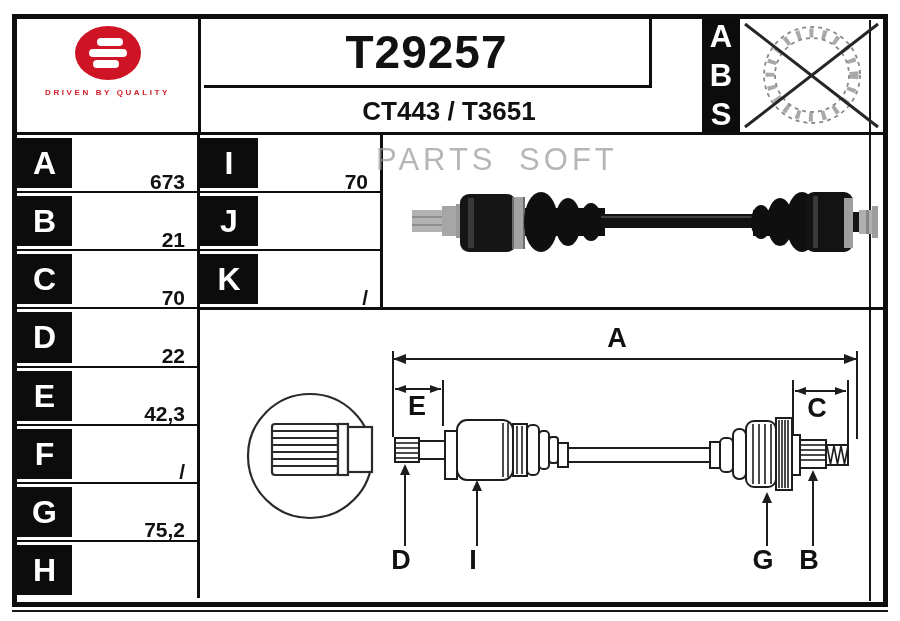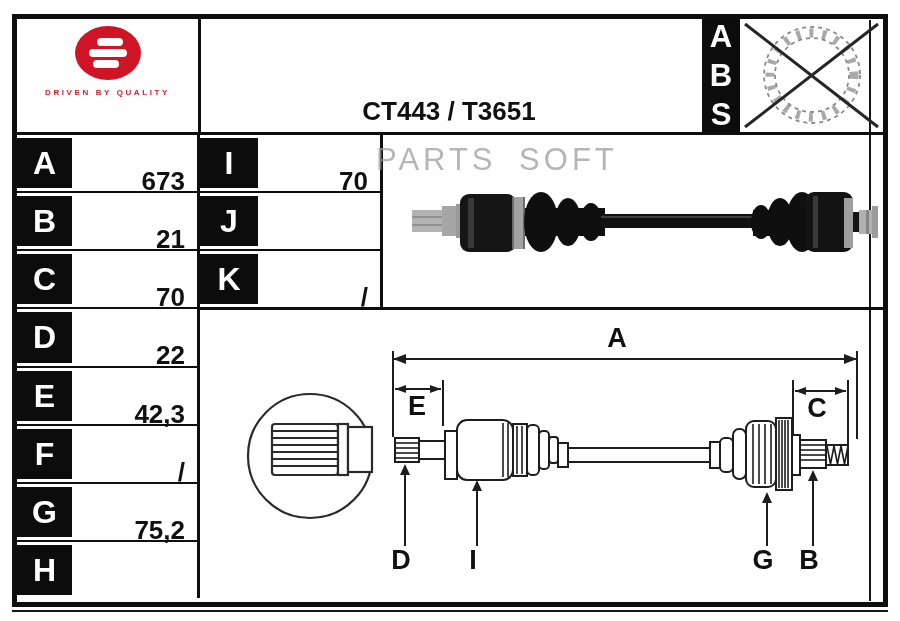--- a/index.html
+++ b/index.html
@@ -27,21 +27,21 @@
   
   .tbl{display:flex;flex-direction:column;}
   .left-tbl{left:17px;top:135px;width:180px;height:463px;}
   .ijk-tbl{left:200px;top:135px;width:180px;height:172px;}
   .row{flex:1;display:flex;border-bottom:2px solid #0e0e0e;min-height:0;}
   .row:last-child{border-bottom:none;}
   .lbl{width:55px;margin:3px 0;background:#0c0c0c;color:#fff;font-weight:700;font-size:32px;
        display:flex;align-items:center;justify-content:center;line-height:1;}
   .ijk-tbl .lbl{width:58px;}
   .val{flex:1;display:flex;align-items:center;justify-content:flex-end;padding-right:12px;
-       font-weight:700;font-size:26px;margin-top:37px;}
+       font-weight:700;font-size:21px;margin-top:37px;}
   .vline-main{left:197px;top:135px;width:3px;height:463px;background:#0e0e0e;}
   .vline-ijk{left:380px;top:135px;width:3px;height:172px;background:#0e0e0e;}
   .hline-mid{left:197px;top:307px;width:686px;height:3px;background:#0e0e0e;}
   
   .watermark{left:376px;top:142px;font-weight:400;font-size:31px;letter-spacing:4px;word-spacing:10px;
              color:#9b9b9b;opacity:.72;white-space:nowrap;}
   .photo{left:398px;top:150px;width:480px;height:152px;}
   .drawing{left:197px;top:310px;width:686px;height:288px;}
   .dimlab{position:absolute;font-weight:700;font-size:27px;transform:translateX(-50%);line-height:1;}
 </style>
@@ -57,20 +57,21 @@
   <div class="abs logo-cell">
     <svg width="70" height="58" viewBox="0 0 70 58" style="margin-top:5px">
       <ellipse cx="35" cy="29" rx="33" ry="27" fill="#cf1426"></ellipse>
       <rect x="24" y="14" width="26" height="8" rx="4" fill="#fff"></rect>
       <rect x="16" y="25" width="38" height="8" rx="4" fill="#fff"></rect>
       <rect x="20" y="36" width="26" height="8" rx="4" fill="#fff"></rect>
     </svg>
     <div class="brand-tag">DRIVEN BY QUALITY</div>
   </div>
 
+  <div class="abs pn-top">T29257</div>
   <div class="abs pn-empty"></div>
   <div class="abs pn-bottom">CT443 / T3651</div>
 
   <div class="abs abs-strip">
     <span>A</span>
     <span>B</span>
     <span>S</span>
   </div>
   <div class="abs gear-cell">
     <svg width="143" height="113" viewBox="0 0 143 113">

